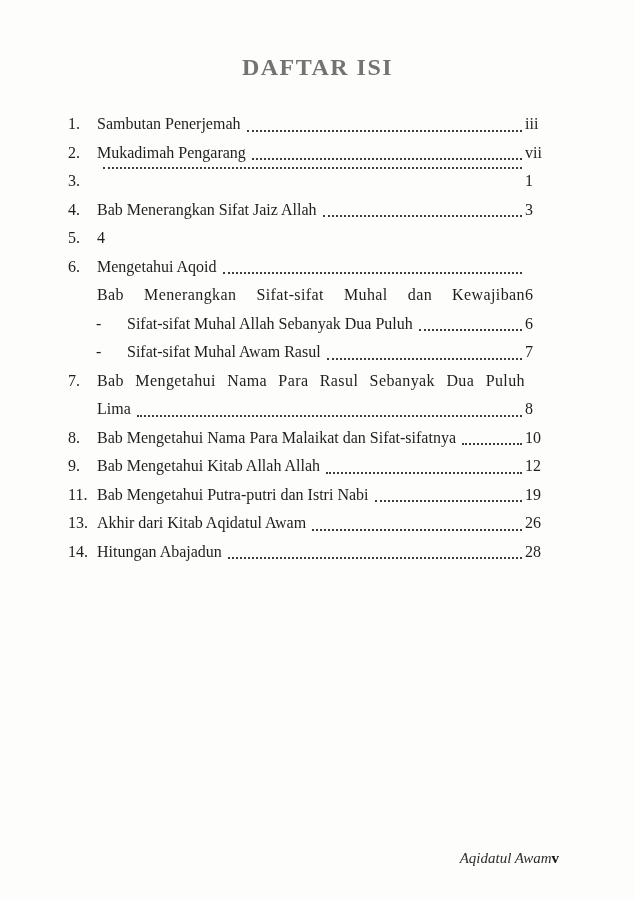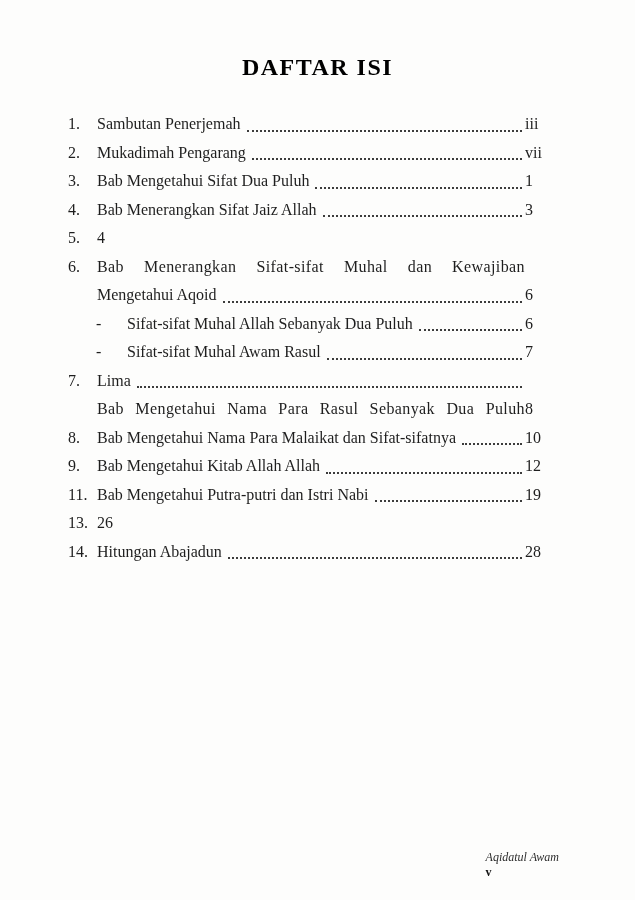--- a/index.html
+++ b/index.html
@@ -15,21 +15,21 @@
     font-family: "Liberation Serif", serif;
     color: #1e1e1e;
     overflow: hidden;
   }
   .page-title {
     margin: 54px 0 0 0;
     text-align: center;
     font-size: 24px;
     font-weight: bold;
     letter-spacing: 1.5px;
-    color: #000000;
+    color: #737373;
   }
   .toc {
     position: absolute;
     top: 110px;
     left: 68px;
     width: 495px;
     font-size: 16px;
   }
   .toc-entry {
     display: flex;
@@ -77,22 +77,21 @@
     text-align: left;
     line-height: 28.5px;
     align-self: flex-end;
   }
   .footer {
     position: absolute;
     top: 850px;
     right: 76px;
     display: flex;
     align-items: baseline;
-    font-size: 12px;
-    flex-direction: column;
+    font-size: 15px;
   }
   .footer .book-title {
     font-style: italic;
     color: #2e2e2e;
   }
   .footer .folio {
     font-weight: bold;
     color: #141414;
   }
 </style>
@@ -120,21 +119,20 @@
             <span class="t">Mukadimah Pengarang</span>
             <span class="leader"></span>
           </div>
         </div>
         <span class="page-num">vii</span>
       </div>
       <div class="toc-entry">
         <span class="marker">3.</span>
         <div class="mid">
           <div class="line last">
-            <span class="t">Bab Mengetahui Sifat Dua Puluh</span>
             <span class="leader"></span>
           </div>
         </div>
         <span class="page-num">1</span>
       </div>
       <div class="toc-entry">
         <span class="marker">4.</span>
         <div class="mid">
           <div class="line last">
             <span class="t">Bab Menerangkan Sifat Jaiz Allah</span>
@@ -143,25 +141,25 @@
         </div>
         <span class="page-num">3</span>
       </div>
       <div class="toc-entry">
         <span class="marker">5.</span>
         <span class="page-num">4</span>
       </div>
       <div class="toc-entry">
         <span class="marker">6.</span>
         <div class="mid">
+          <div class="line last">
+            <span class="t">Mengetahui Aqoid</span>
+            <span class="leader"></span>
+          </div>
           <div class="line fill">Bab Menerangkan Sifat-sifat Muhal dan Kewajiban</div>
-          <div class="line last">
-            <span class="t">Mengetahui Aqoid</span>
-            <span class="leader"></span>
-          </div>
         </div>
         <span class="page-num">6</span>
       </div>
       <div class="toc-entry sub">
         <span class="marker">-</span>
         <div class="mid">
           <div class="line last">
             <span class="t">Sifat-sifat Muhal Allah Sebanyak Dua Puluh</span>
             <span class="leader"></span>
           </div>
@@ -174,25 +172,25 @@
           <div class="line last">
             <span class="t">Sifat-sifat Muhal Awam Rasul</span>
             <span class="leader"></span>
           </div>
         </div>
         <span class="page-num">7</span>
       </div>
       <div class="toc-entry">
         <span class="marker">7.</span>
         <div class="mid">
+          <div class="line fill">Bab Mengetahui Nama Para Rasul Sebanyak Dua Puluh</div>
           <div class="line last">
             <span class="t">Lima</span>
             <span class="leader"></span>
           </div>
-          <div class="line fill">Bab Mengetahui Nama Para Rasul Sebanyak Dua Puluh</div>
         </div>
         <span class="page-num">8</span>
       </div>
       <div class="toc-entry">
         <span class="marker">8.</span>
         <div class="mid">
           <div class="line last">
             <span class="t">Bab Mengetahui Nama Para Malaikat dan Sifat-sifatnya</span>
             <span class="leader"></span>
           </div>
@@ -214,20 +212,26 @@
         <div class="mid">
           <div class="line last">
             <span class="t">Bab Mengetahui Putra-putri dan Istri Nabi</span>
             <span class="leader"></span>
           </div>
         </div>
         <span class="page-num">19</span>
       </div>
       <div class="toc-entry">
         <span class="marker">13.</span>
+        <div class="mid">
+          <div class="line last">
+            <span class="t">Akhir dari Kitab Aqidatul Awam</span>
+            <span class="leader"></span>
+          </div>
+        </div>
         <span class="page-num">26</span>
       </div>
       <div class="toc-entry">
         <span class="marker">14.</span>
         <div class="mid">
           <div class="line last">
             <span class="t">Hitungan Abajadun</span>
             <span class="leader"></span>
           </div>
         </div>

